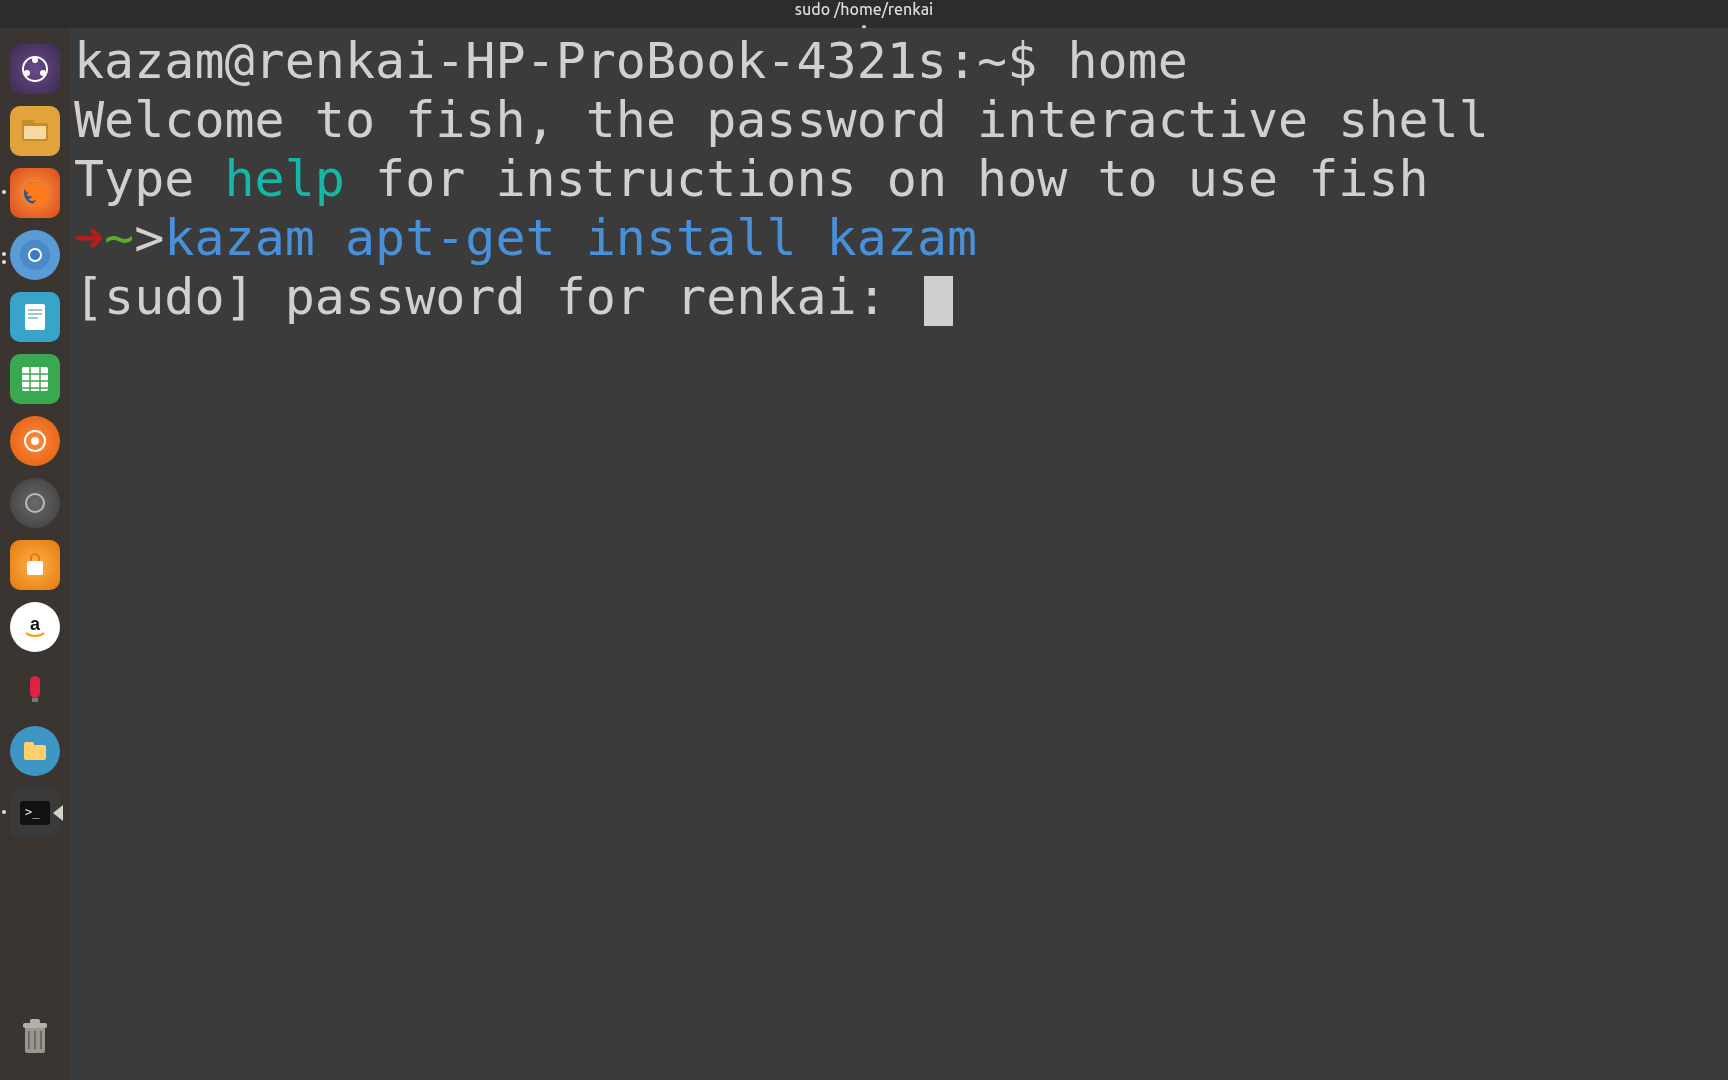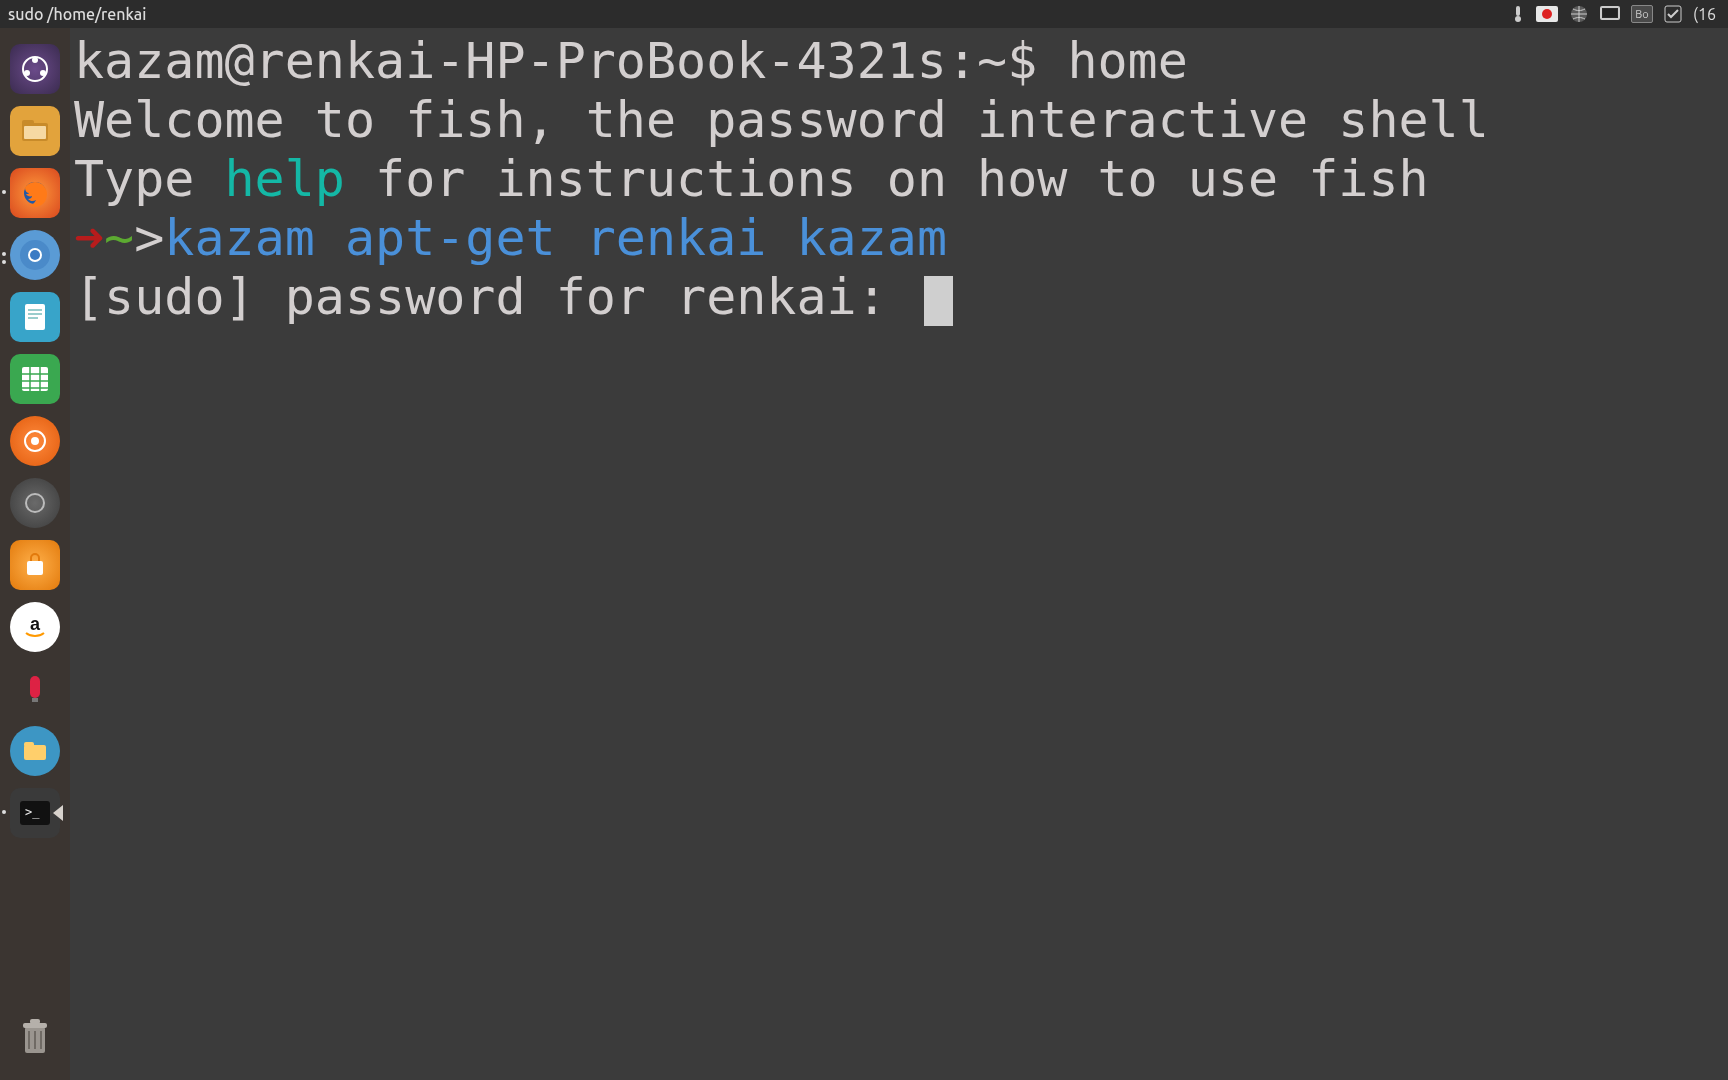--- a/index.html
+++ b/index.html
@@ -9,20 +9,21 @@
   
   .top-panel {
     height: 28px;
     background: #2c2c2c;
     color: #dcdcdc;
     display: flex;
     align-items: center;
     font-size: 16px;
     padding: 0 8px;
     gap: 3px;
+    flex-direction: column;
   }
   .top-panel .title { font-weight: 500; flex: 0 0 auto; }
   .top-panel .spacer { flex: 1 1 auto; }
   .panel-item { display: flex; align-items: center; padding: 0 4px; cursor: pointer; }
   .badge-box {
     width: 22px; height: 18px; border: 1px solid #888; border-radius: 2px;
     display: flex; align-items: center; justify-content: center;
     font-size: 11px; color: #ccc; background: #4a4a4a; text-align: center;
   }
 
@@ -246,17 +247,17 @@
           <rect x="12" y="2" width="10" height="5" rx="2" fill="#b5b0aa"></rect>
           <path d="M11 14v18M17 14v18M23 14v18" stroke="#6f6a64" stroke-width="2"></path>
         </svg>
     </div>
 
   </div>
 
   <div class="terminal"><span>kazam@renkai-HP-ProBook-4321s:~$ </span><span>home</span>
 <span>Welcome to fish, the password interactive shell</span>
 <span>Type </span><span class="cmd-green">help</span><span> for instructions on how to use fish</span>
-<span class="fish-arrow">➜</span><span class="fish-tilde">~</span><span>&gt;</span><span class="cmd-blue">kazam</span><span class="cmd-blue"> apt-get renkai kazam</span>
+<span class="fish-arrow">➜</span><span class="fish-tilde">~</span><span>&gt;</span><span class="cmd-blue">kazam</span><span class="cmd-blue"> apt-get install kazam</span>
 <span>[sudo] password for renkai: </span><span class="cursor-block"></span>
 </div>
 
 </div>
 
 </body></html>

